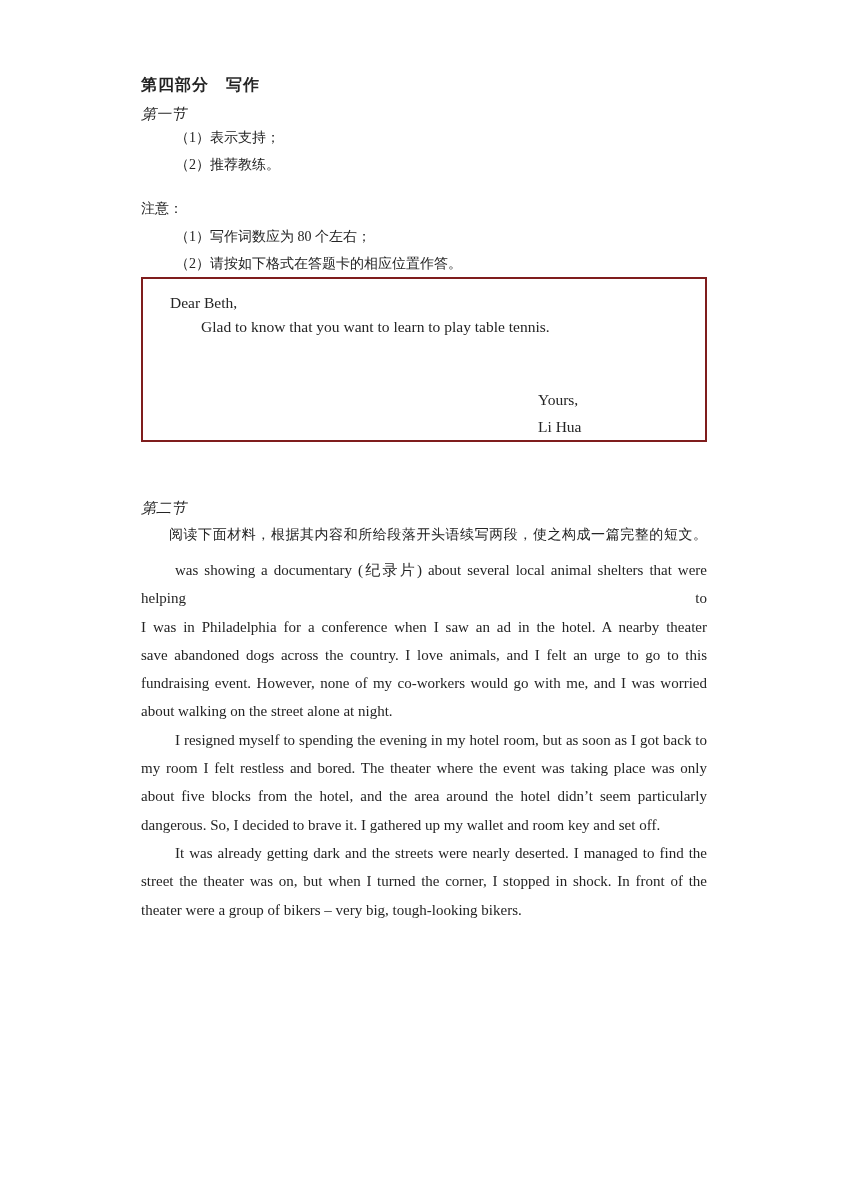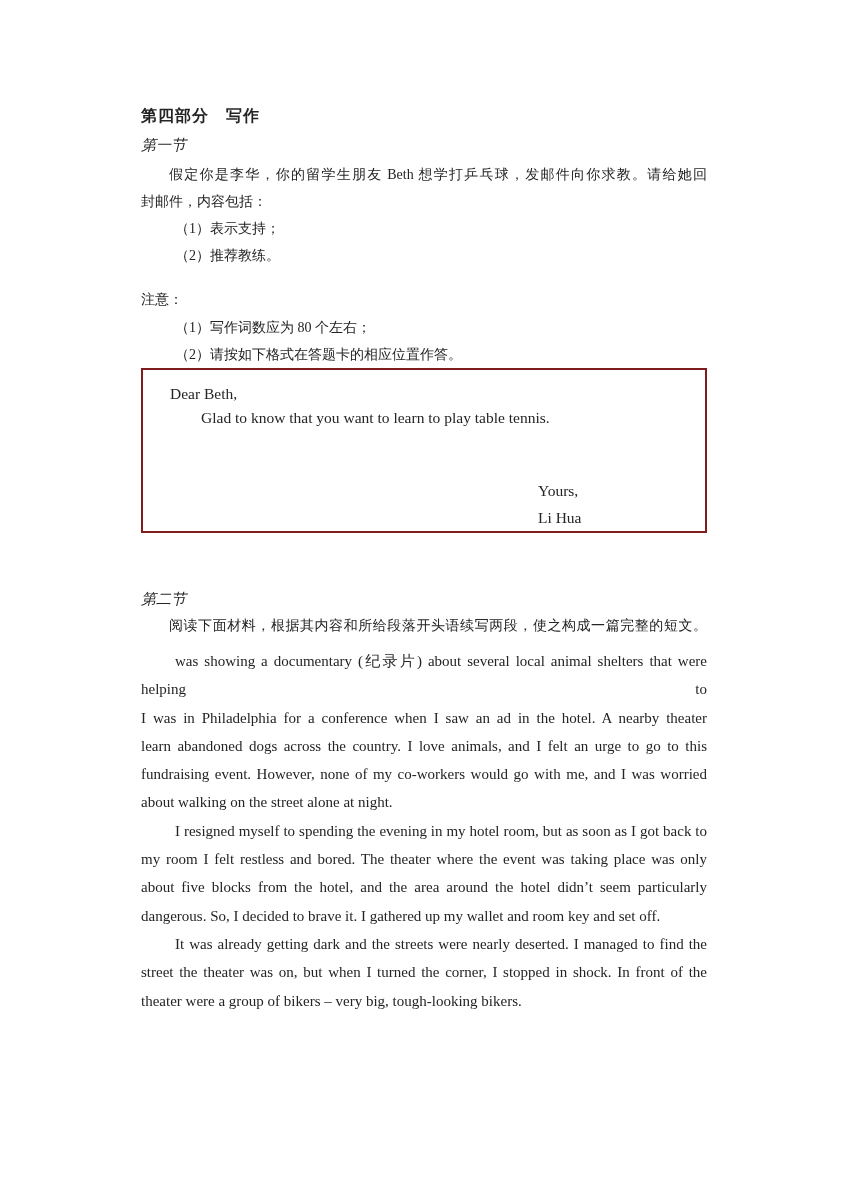--- a/index.html
+++ b/index.html
@@ -4,21 +4,21 @@
 <style>
   html, body { margin: 0; padding: 0; }
   body {
     width: 850px; height: 1202px;
     background: #ffffff;
     font-family: "Liberation Serif", "DejaVu Serif", serif;
     color: #242424;
     -webkit-font-smoothing: antialiased;
   }
   .page { position: relative; width: 850px; height: 1202px; overflow: hidden; }
-  .content { width: 566px; margin-left: 141px; padding-top: 106px; }
+  .content { width: 566px; margin-left: 141px; padding-top: 75px; }
 
   
   .heading {
     font-size: 16px; font-weight: 700; line-height: 20px;
     letter-spacing: 1px; margin: 0;
   }
   .cn { font-size: 14px; line-height: 27px; }
   .part-label { font-size: 15px; line-height: 20px; margin-top: 9px; font-style: italic; }
   .intro { margin-top: 6px; }
   .intro .line:first-child {
@@ -58,24 +58,20 @@
 </head>
 <body>
 
 <div class="page">
   <div class="content">
 
     <div class="heading">第四部分　写作</div>
 
     <div class="cn part-label">第一节</div>
 
-    <div class="cn intro">
-        <div class="line">假定你是李华，你的留学生朋友 Beth 想学打乒乓球，发邮件向你求教。请给她回</div>
-        <div class="line">封邮件，内容包括：</div>
-      </div>
 
     <div class="cn pts">
         <div class="line">（1）表示支持；</div>
         <div class="line">（2）推荐教练。</div>
       </div>
 
     <div class="cn notes-label">注意：</div>
 
     <div class="cn notes">
         <div class="line">（1）写作词数应为 80 个左右；</div>
@@ -94,21 +90,21 @@
     <div class="cn part-label part2-label">第二节</div>
 
     <div class="cn instruction">
         <div class="line">阅读下面材料，根据其内容和所给段落开头语续写两段，使之构成一篇完整的短文。</div>
       </div>
 
     <div class="story">
       <div class="par">
           <div class="line">was showing a documentary (纪录片) about several local animal shelters that were helping to</div>
           <div class="line">I was in Philadelphia for a conference when I saw an ad in the hotel. A nearby theater</div>
-          <div class="line">learn abandoned dogs across the country. I love animals, and I felt an urge to go to this</div>
+          <div class="line">save abandoned dogs across the country. I love animals, and I felt an urge to go to this</div>
           <div class="line">fundraising event. However, none of my co-workers would go with me, and I was worried</div>
           <div class="line">about walking on the street alone at night.</div>
         </div>
       <div class="par">
           <div class="line">I resigned myself to spending the evening in my hotel room, but as soon as I got back to</div>
           <div class="line">my room I felt restless and bored. The theater where the event was taking place was only</div>
           <div class="line">about five blocks from the hotel, and the area around the hotel didn’t seem particularly</div>
           <div class="line">dangerous. So, I decided to brave it. I gathered up my wallet and room key and set off.</div>
         </div>
       <div class="par">

